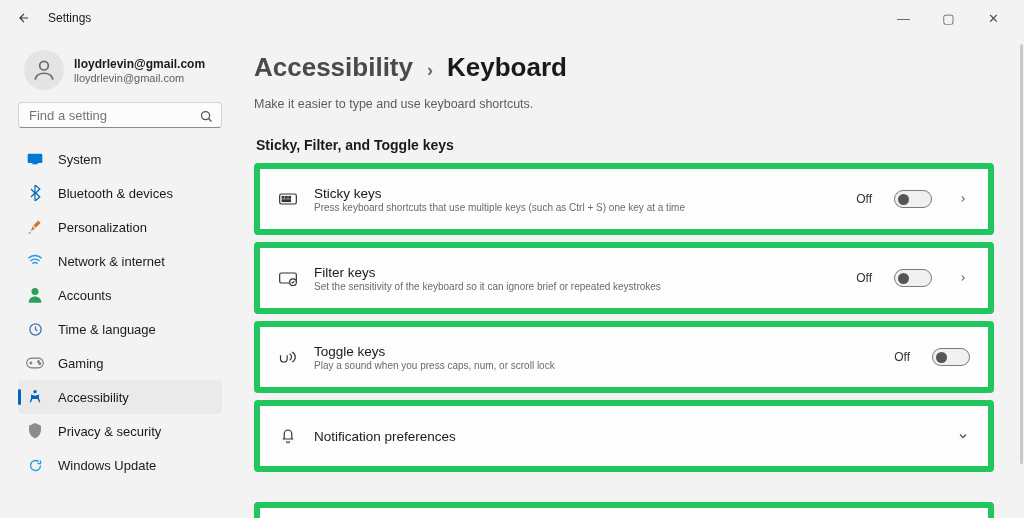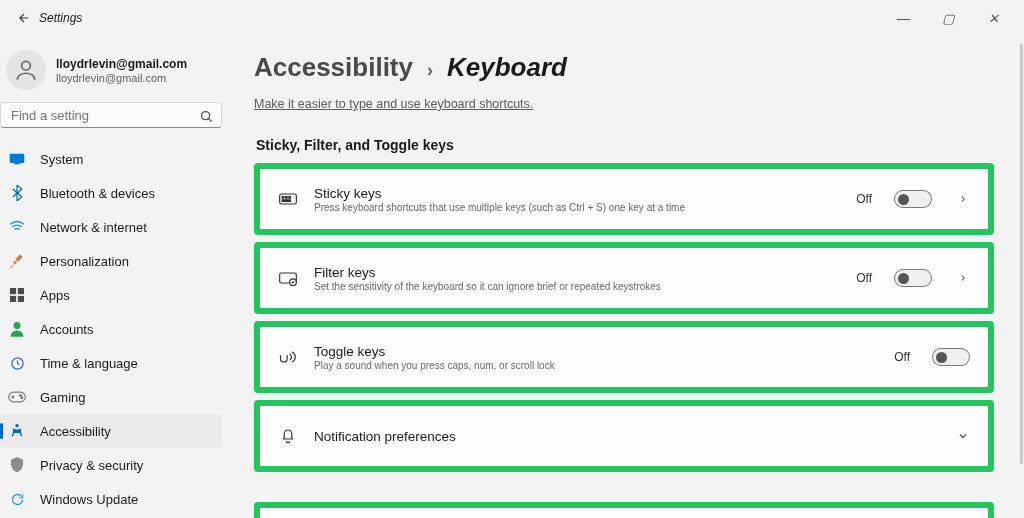--- a/index.html
+++ b/index.html
@@ -10,22 +10,21 @@
     width: 1024px;
     height: 518px;
     overflow: hidden;
     font-size: 13px;
   }
   .titlebar {
     height: 36px;
     display: flex;
     align-items: center;
     padding: 0 8px;
-    gap: 5px;
-    font-style: italic;
+    gap: 14px;
   }
   .titlebar .back-arrow {
     width: 20px; height: 20px;
     display: flex; align-items: center; justify-content: center;
     cursor: pointer;
     margin-left: 6px;
   }
   .titlebar .title {
     font-size: 12px;
     color: #1a1a1a;
@@ -40,21 +39,21 @@
     display: flex; align-items: center; justify-content: center;
     color: #555;
     cursor: pointer;
   }
   .main {
     display: flex;
     height: calc(100% - 36px);
   }
   .sidebar {
     width: 234px;
-    padding: 6px 12px 0 0;
+    padding: 6px 12px 0 18px;
     display: flex;
     flex-direction: column;
   }
   .account {
     display: flex;
     align-items: center;
     gap: 10px;
     margin: 8px 0 12px 6px;
   }
   .avatar {
@@ -123,26 +122,25 @@
     display: flex;
     align-items: baseline;
     gap: 14px;
     font-size: 26px;
     font-weight: 600;
     color: #333;
     margin-top: 6px;
   }
   .breadcrumb .parent { font-weight: 600; color: #4a4a4a; cursor: pointer; }
   .breadcrumb .sep { color: #666; font-size: 18px; }
-  .breadcrumb .current { font-weight: 700; color: #1a1a1a; font-style: italic; }
+  .breadcrumb .current { font-weight: 700; color: #1a1a1a; }
   .subtitle {
     font-size: 12.5px;
     color: #5c5c5c;
     margin: 14px 0 26px 0;
-    text-decoration: underline;
   }
   .section-label {
     font-size: 14px;
     font-weight: 600;
     color: #1a1a1a;
     margin: 0 0 10px 2px;
   }
   .card {
     background: #fdfdfd;
     border: 6px solid #22c55e;
@@ -272,44 +270,33 @@
         <div class="nav-item">
           <span class="nav-icon">
             <svg width="12" height="16" viewBox="0 0 12 20" fill="#0068b8">
               <path d="M6 0v20l6-5-5-5 5-5-6-5zM6 10L1 5m5 5l-5 5" stroke="#0068b8" stroke-width="1.5" fill="none"></path>
             </svg>
           </span>
           <span>Bluetooth &amp; devices</span>
         </div>
         <div class="nav-item">
           <span class="nav-icon">
+            <svg width="14" height="16" viewBox="0 0 16 20" fill="#c57b3a">
+              <path d="M2 18l3-9 3 3-9 6zm4-10l6-6 3 3-6 6z"></path>
+            </svg>
+          </span>
+          <span>Personalization</span>
+        </div>
+        <div class="nav-item">
+          <span class="nav-icon">
             <svg width="16" height="14" viewBox="0 0 24 20" fill="none" stroke="#1e9de7" stroke-width="2">
               <path d="M12 18l.01 0M8 14a6 6 0 0 1 8 0M5 10a10 10 0 0 1 14 0M2 6a14 14 0 0 1 20 0"></path>
             </svg>
           </span>
           <span>Network &amp; internet</span>
-        </div>
-        <div class="nav-item">
-          <span class="nav-icon">
-            <svg width="14" height="16" viewBox="0 0 16 20" fill="#c57b3a">
-              <path d="M2 18l3-9 3 3-9 6zm4-10l6-6 3 3-6 6z"></path>
-            </svg>
-          </span>
-          <span>Personalization</span>
-        </div>
-        <div class="nav-item">
-          <span class="nav-icon">
-            <svg width="14" height="14" viewBox="0 0 16 16" fill="#4a4a4a">
-              <rect x="0" y="0" width="7" height="7"></rect>
-              <rect x="9" y="0" width="7" height="7"></rect>
-              <rect x="0" y="9" width="7" height="7"></rect>
-              <rect x="9" y="9" width="7" height="7"></rect>
-            </svg>
-          </span>
-          <span>Apps</span>
         </div>
         <div class="nav-item">
           <span class="nav-icon">
             <svg width="14" height="16" viewBox="0 0 20 22" fill="#2aa05a">
               <circle cx="10" cy="6" r="5"></circle>
               <path d="M1 22c0-6 4-9 9-9s9 3 9 9z"></path>
             </svg>
           </span>
           <span>Accounts</span>
         </div>

